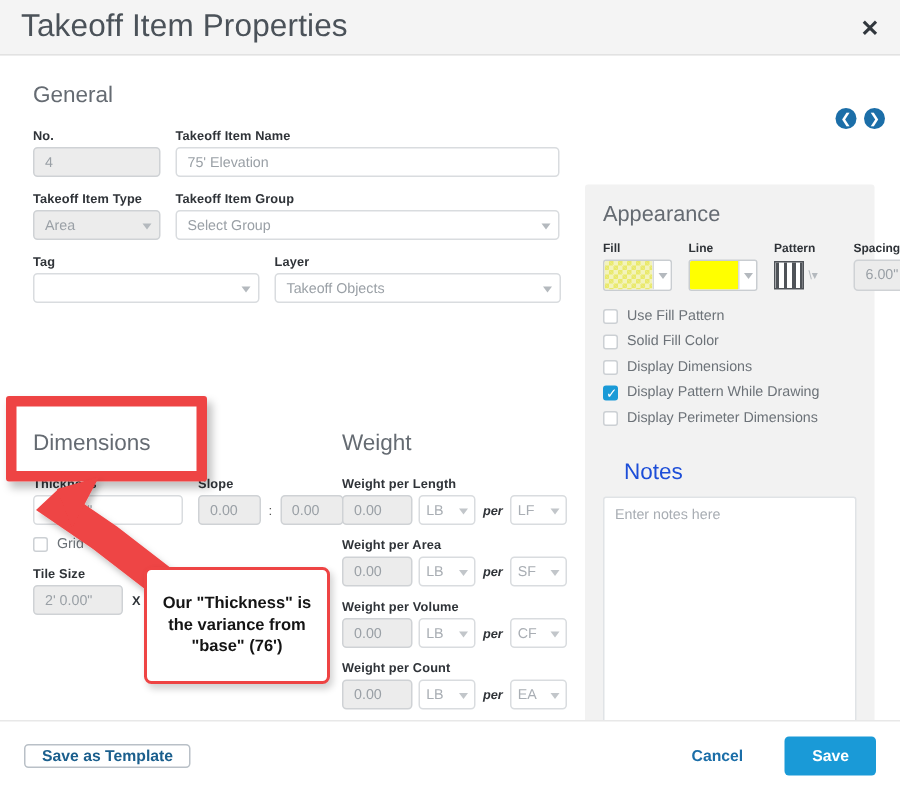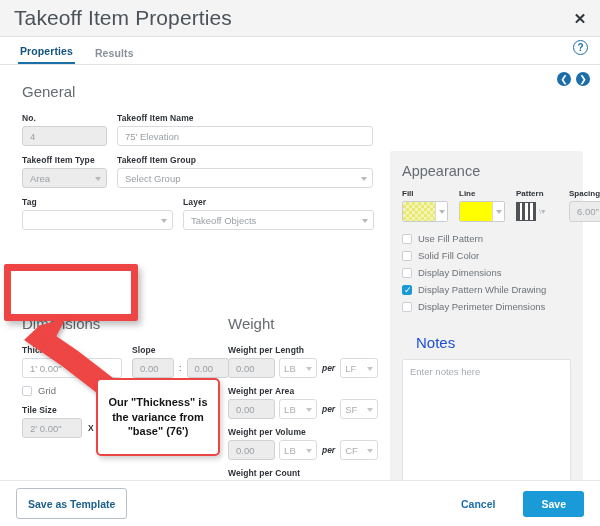--- a/index.html
+++ b/index.html
@@ -147,21 +147,21 @@
     font-size:9.5px; color:#a8adb3; padding:6px 7px;
   }
 
   
   .footer {
     position:absolute; left:0; bottom:0; width:600px; height:46px;
     border-top:1px solid #e8e8e8; background:#fff;
     display:flex; align-items:center; padding:0 16px;
   }
   .btn-outline {
-    height:31px; padding:0 11px; border:1px solid #b9c0c7; border-radius:3px;
+    height:16px; padding:0 11px; border:1px solid #b9c0c7; border-radius:3px;
     background:#fff; color:#1b5f8d; font-size:10.5px; font-weight:bold;
     display:flex; align-items:center; cursor:pointer;
   }
   .footer-right { margin-left:auto; display:flex; align-items:center; gap:28px; }
   .btn-link { color:#1b6ea8; font-size:10.5px; font-weight:bold; cursor:pointer; }
   .btn-primary {
     height:26px; padding:0 18px; background:#1a9ad7; border-radius:3px; color:#fff;
     font-size:10.5px; font-weight:bold; display:flex; align-items:center; cursor:pointer;
   }
 
@@ -183,25 +183,20 @@
 </head>
 <body>
 
 <div class="dialog">
 
   <div class="titlebar">
     <div class="title">Takeoff Item Properties</div>
     <div class="close-btn">✕</div>
   </div>
 
-  <div class="tabbar">
-    <div class="tab active">Properties</div>
-    <div class="tab">Results</div>
-    <div class="help-icon">?</div>
-  </div>
 
   <div class="navrow">
     <div class="navbtn">❮</div>
     <div class="navbtn">❯</div>
   </div>
 
   <div class="content">
 
     <div class="left-col">
       <div class="section-h">General</div>

